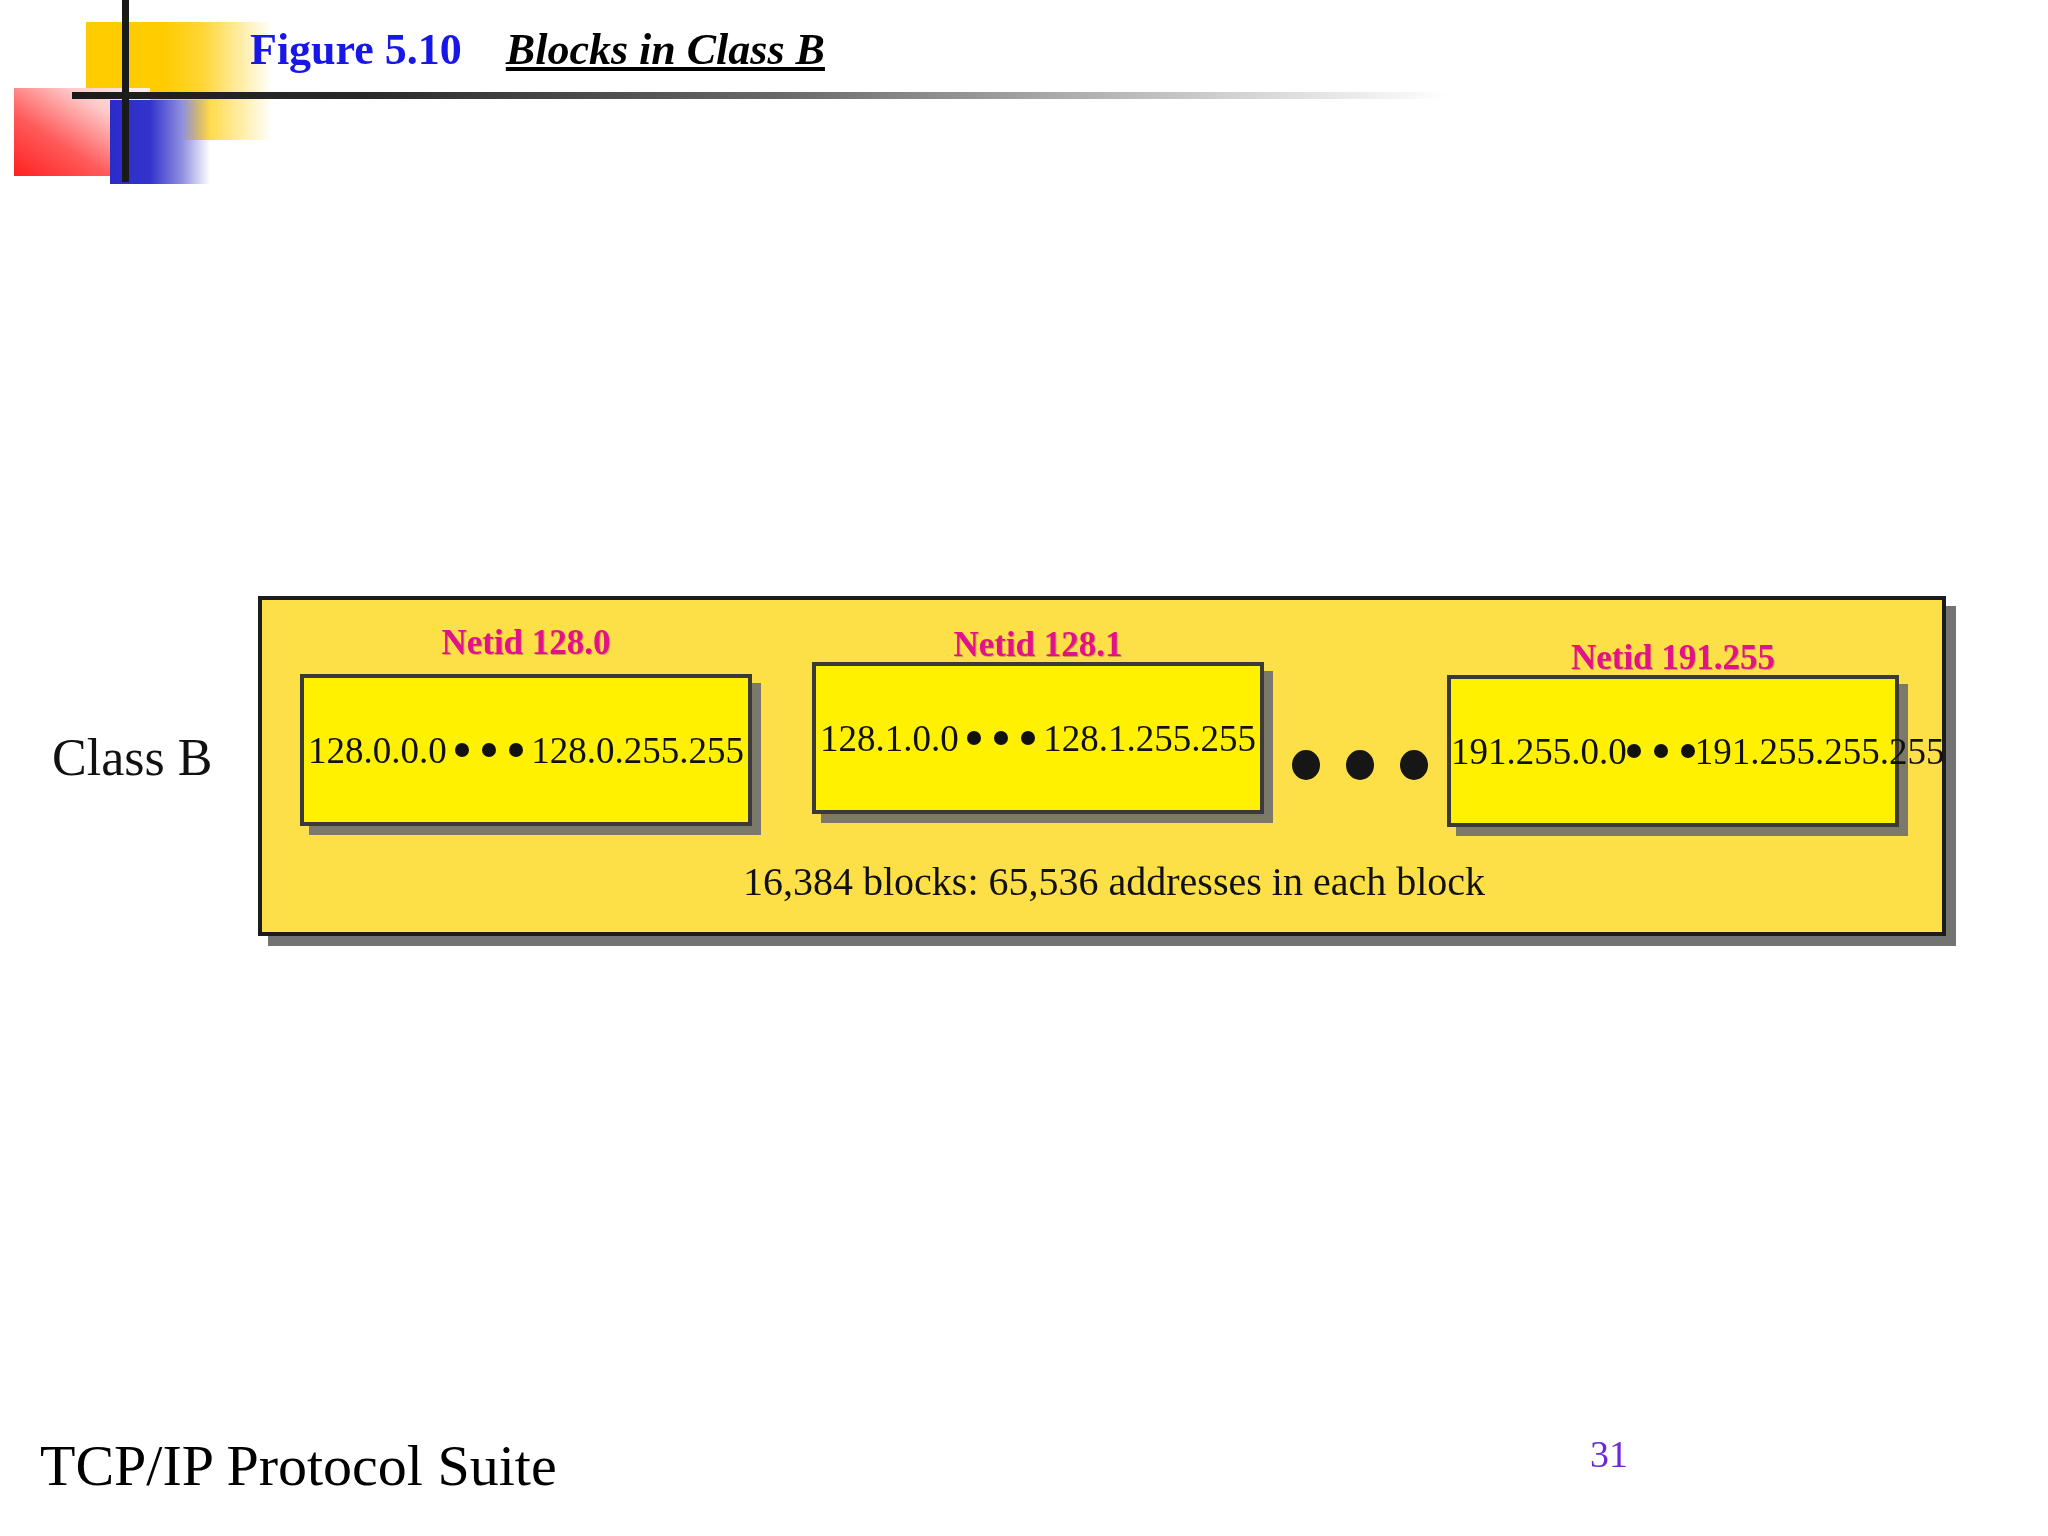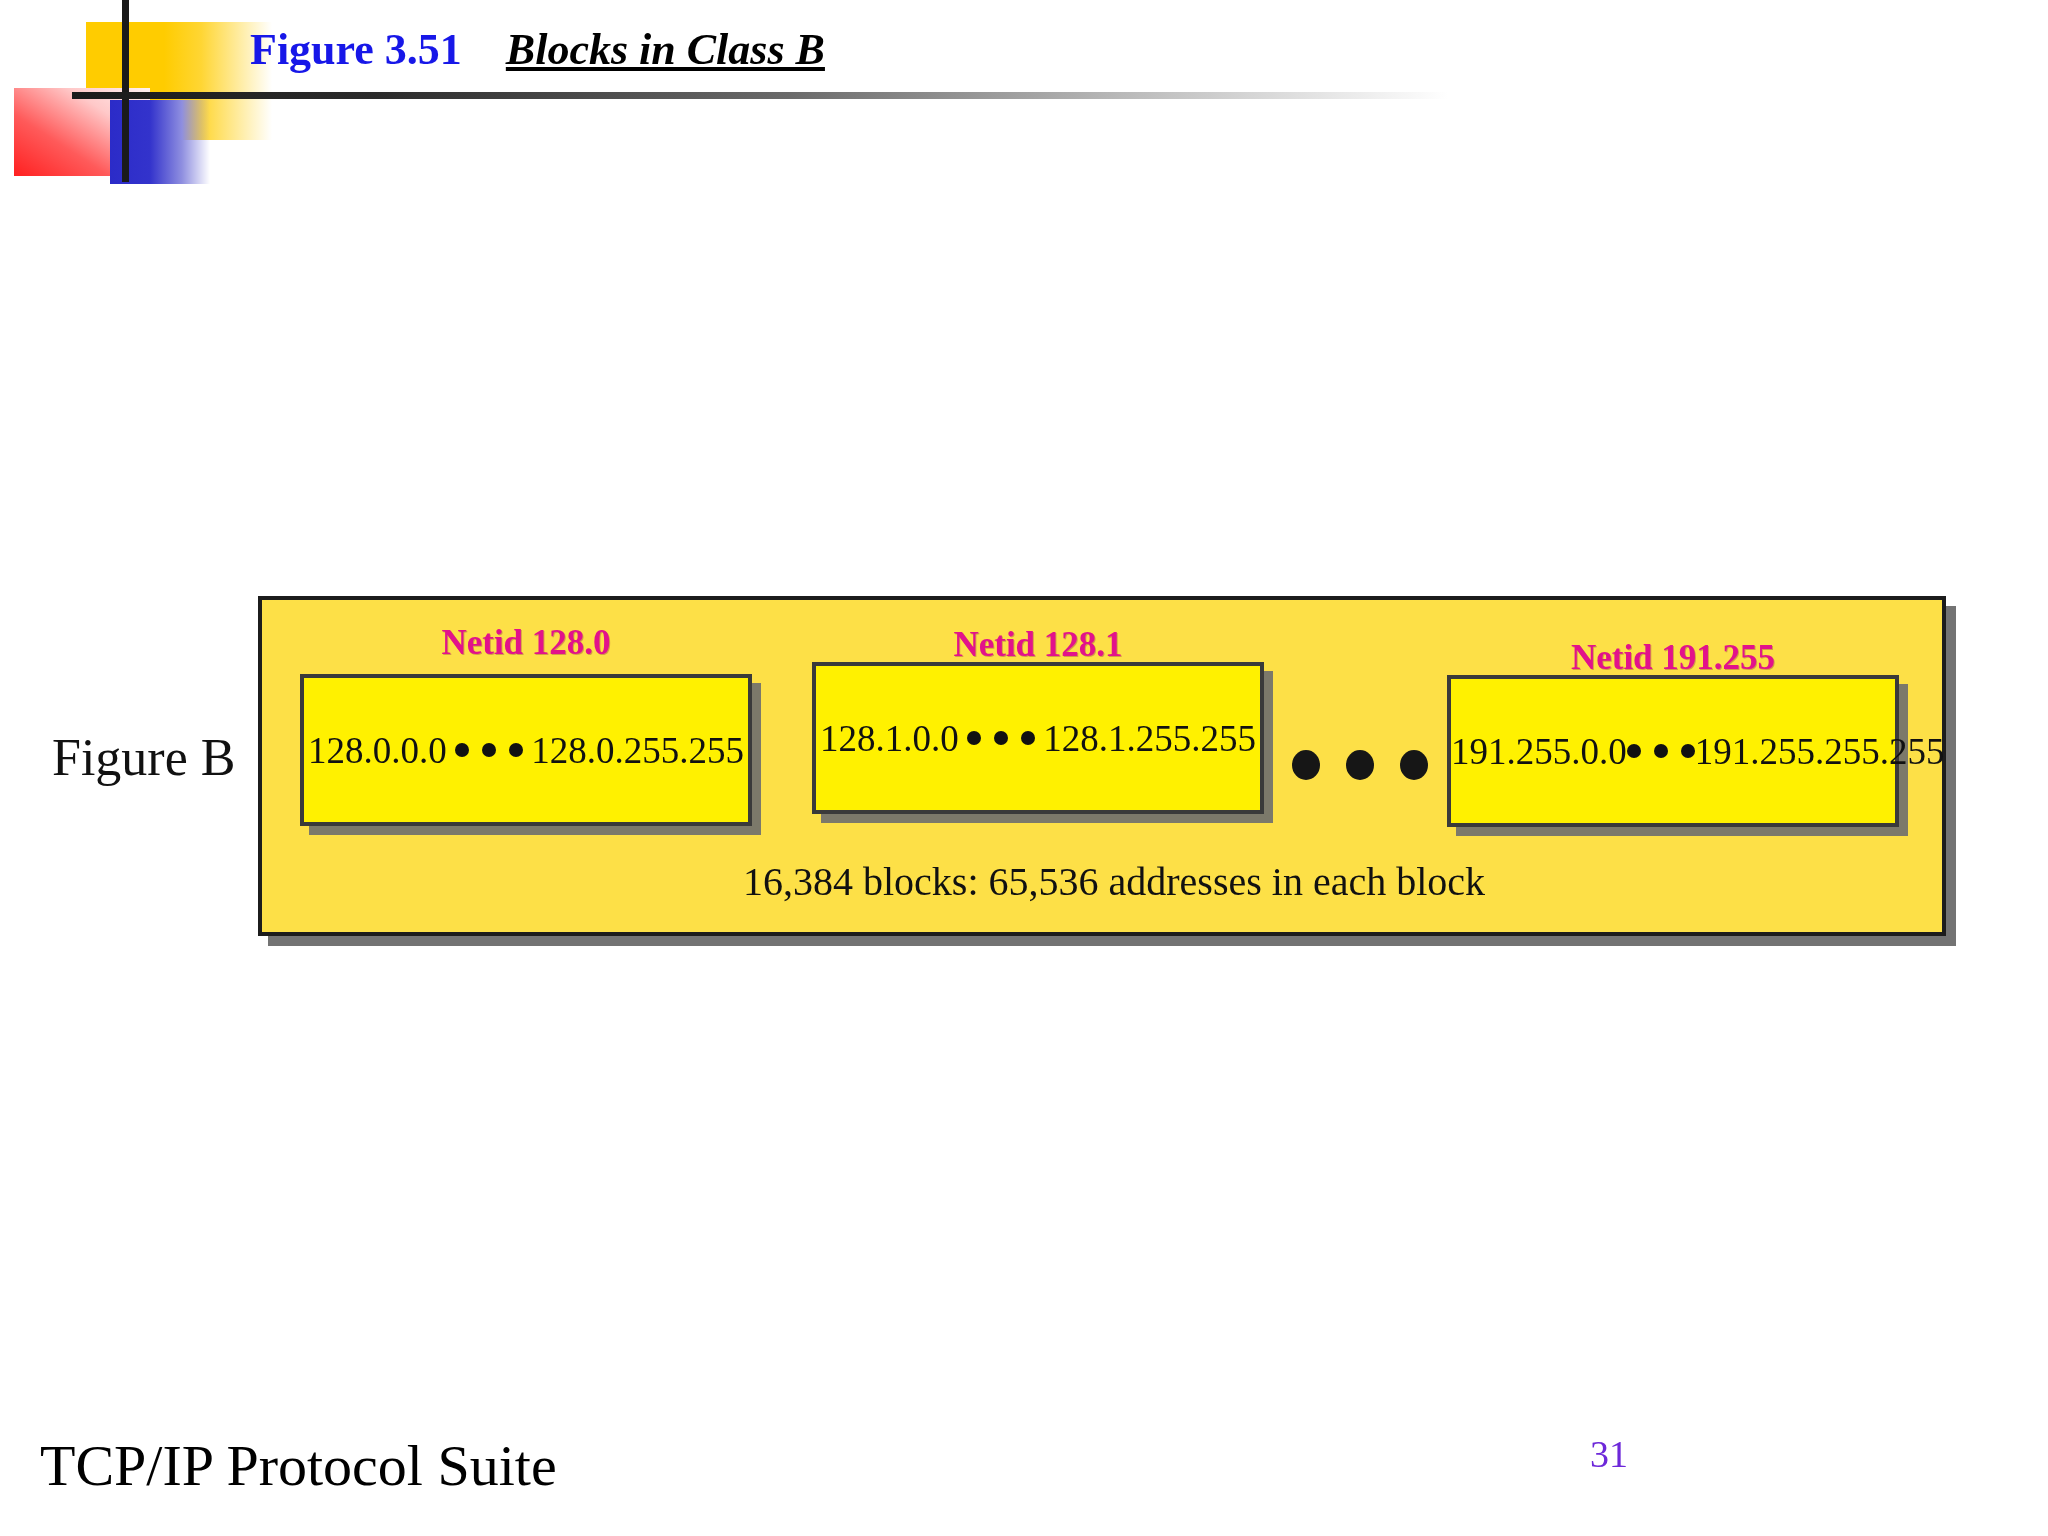--- a/index.html
+++ b/index.html
@@ -227,24 +227,24 @@
 
 <div id="header-decoration">
   <div class="deco-yellow"></div>
   <div class="deco-red"></div>
   <div class="deco-blue"></div>
   <div class="deco-vline"></div>
   <div class="deco-hline"></div>
 </div>
 
 <div id="title-row">
-  <span id="figure-number">Figure 3.51</span><span id="figure-title">Blocks in Class B</span>
+  <span id="figure-number">Figure 5.10</span><span id="figure-title">Blocks in Class B</span>
 </div>
 
-<div id="class-label">Figure B</div>
+<div id="class-label">Class B</div>
 
 <div id="diagram-box">
 
   <div id="blocks-row">
 
     <div class="block-group" id="group-1">
       <div class="netid-label shadowed">Netid 128.0</div>
       <div class="yellow-block">
         <div class="block-addr">128.0.0.0</div>
         <div class="block-dots">

